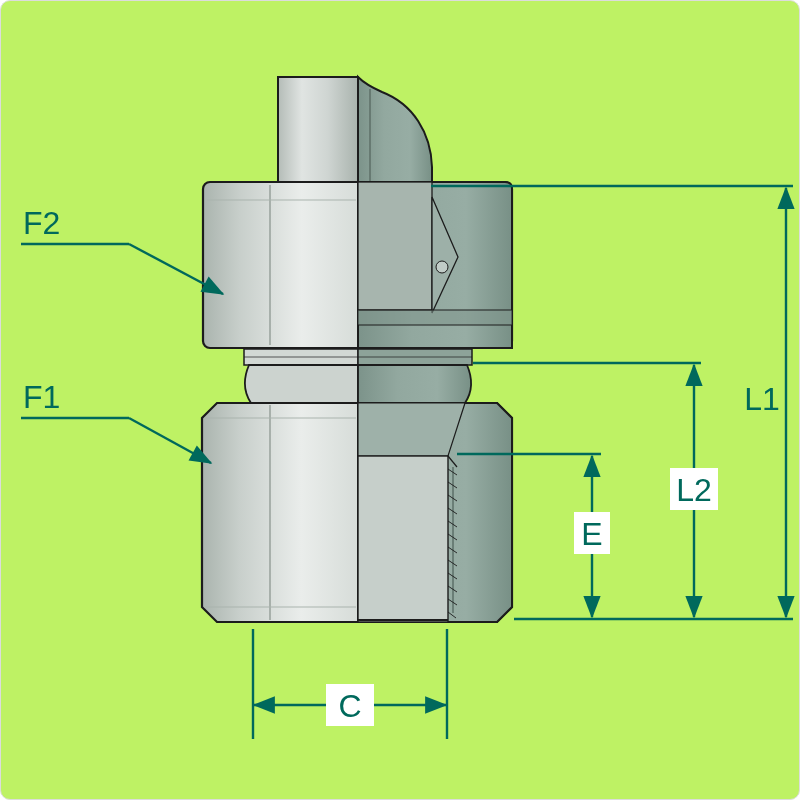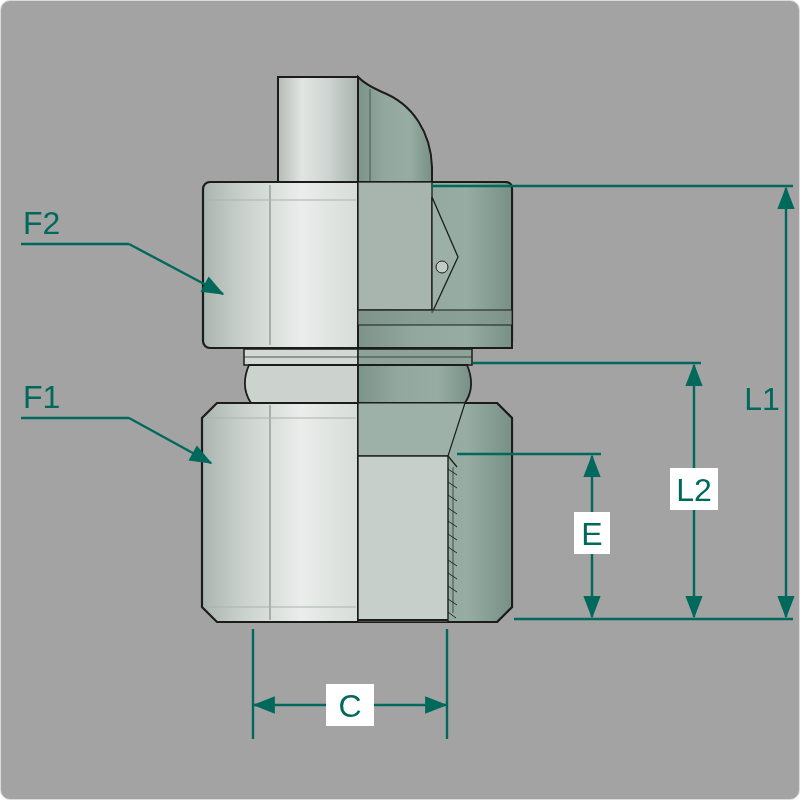--- a/index.html
+++ b/index.html
@@ -1,19 +1,19 @@
 <!DOCTYPE html>
 <html><head>
 <meta charset="utf-8">
 <style>
   html, body { margin: 0; padding: 0; background: #ffffff; }
   body { width: 800px; height: 800px; font-family: "Liberation Sans", sans-serif; }
   .canvas {
     position: relative; width: 800px; height: 800px; box-sizing: border-box;
-    background: #a3a3a3; border: 1px solid #dcdcdc; border-radius: 10px; overflow: hidden;
+    background: #bef264; border: 1px solid #dcdcdc; border-radius: 10px; overflow: hidden;
   }
   svg { display: block; }
   .dim-label {
     font-family: "Liberation Sans", sans-serif;
     font-size: 32px;
     font-weight: normal;
   }
 </style>
 </head>
 <body>

